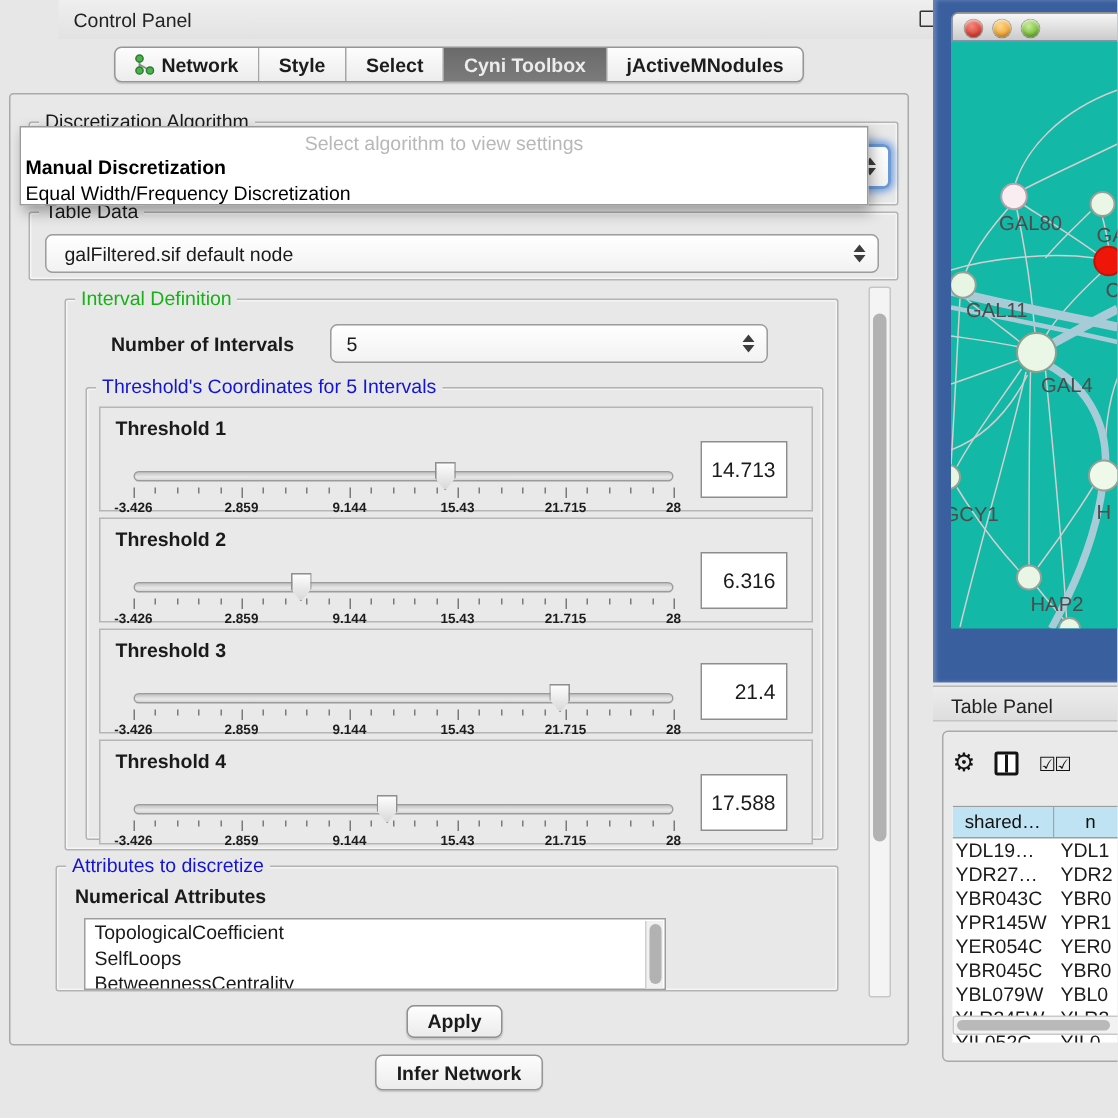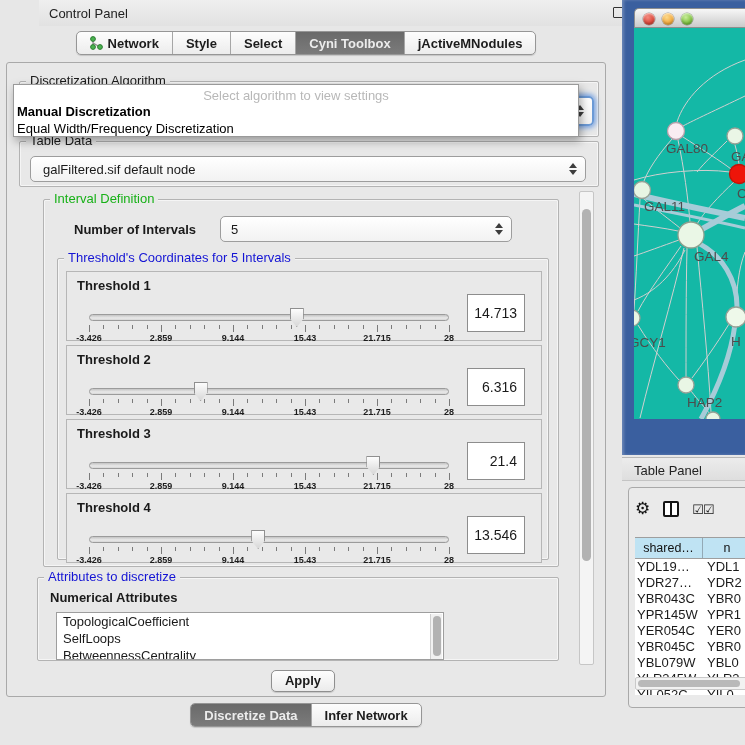--- a/index.html
+++ b/index.html
@@ -313,21 +313,21 @@
                 <div class="tick minor" style="left: 353.2px;"></div>
                 <div class="tick minor" style="left: 367.6px;"></div>
                 <div class="tick major" style="left: 382px;"></div>
                 <span class="ticklab" style="left: 22px;">-3.426</span>
                 <span class="ticklab" style="left: 94px;">2.859</span>
                 <span class="ticklab" style="left: 166px;">9.144</span>
                 <span class="ticklab" style="left: 238px;">15.43</span>
                 <span class="ticklab" style="left: 310px;">21.715</span>
                 <span class="ticklab" style="left: 382px;">28</span>
               </div>
-            <div class="valbox">13.546</div>
+            <div class="valbox">17.588</div>
           </div>
         </div>
       </div>
 
       <div class="group" style="left:14px; top:386px; width:522px; height:84px;">
         <span class="legend blue">Attributes to discretize</span>
         <span style="position:absolute; left:12px; top:12px; font-size:13px; font-weight:bold;">Numerical Attributes</span>
         <div id="attr-list">
           <div class="item">TopologicalCoefficient</div>
           <div class="item">SelfLoops</div>
@@ -341,23 +341,20 @@
 
     <div id="vscroll">
         <div class="thumb"></div>
       </div>
 
     <div id="apply-btn">Apply</div>
   </div>
 
   <div id="bottom-tabs">
     <div class="segbar">
-      <div class="seg sel">
-          <span>Discretize Data</span>
-        </div>
       <div class="seg">
           <span>Infer Network</span>
         </div>
     </div>
   </div>
 </div>
 
 <div id="net-window">
   <div id="net-titlebar">
     <span class="tl" style="left:8px;  background:radial-gradient(circle at 40% 35%, #f3897e, #dd4a3c 55%, #a92e22);"></span>

